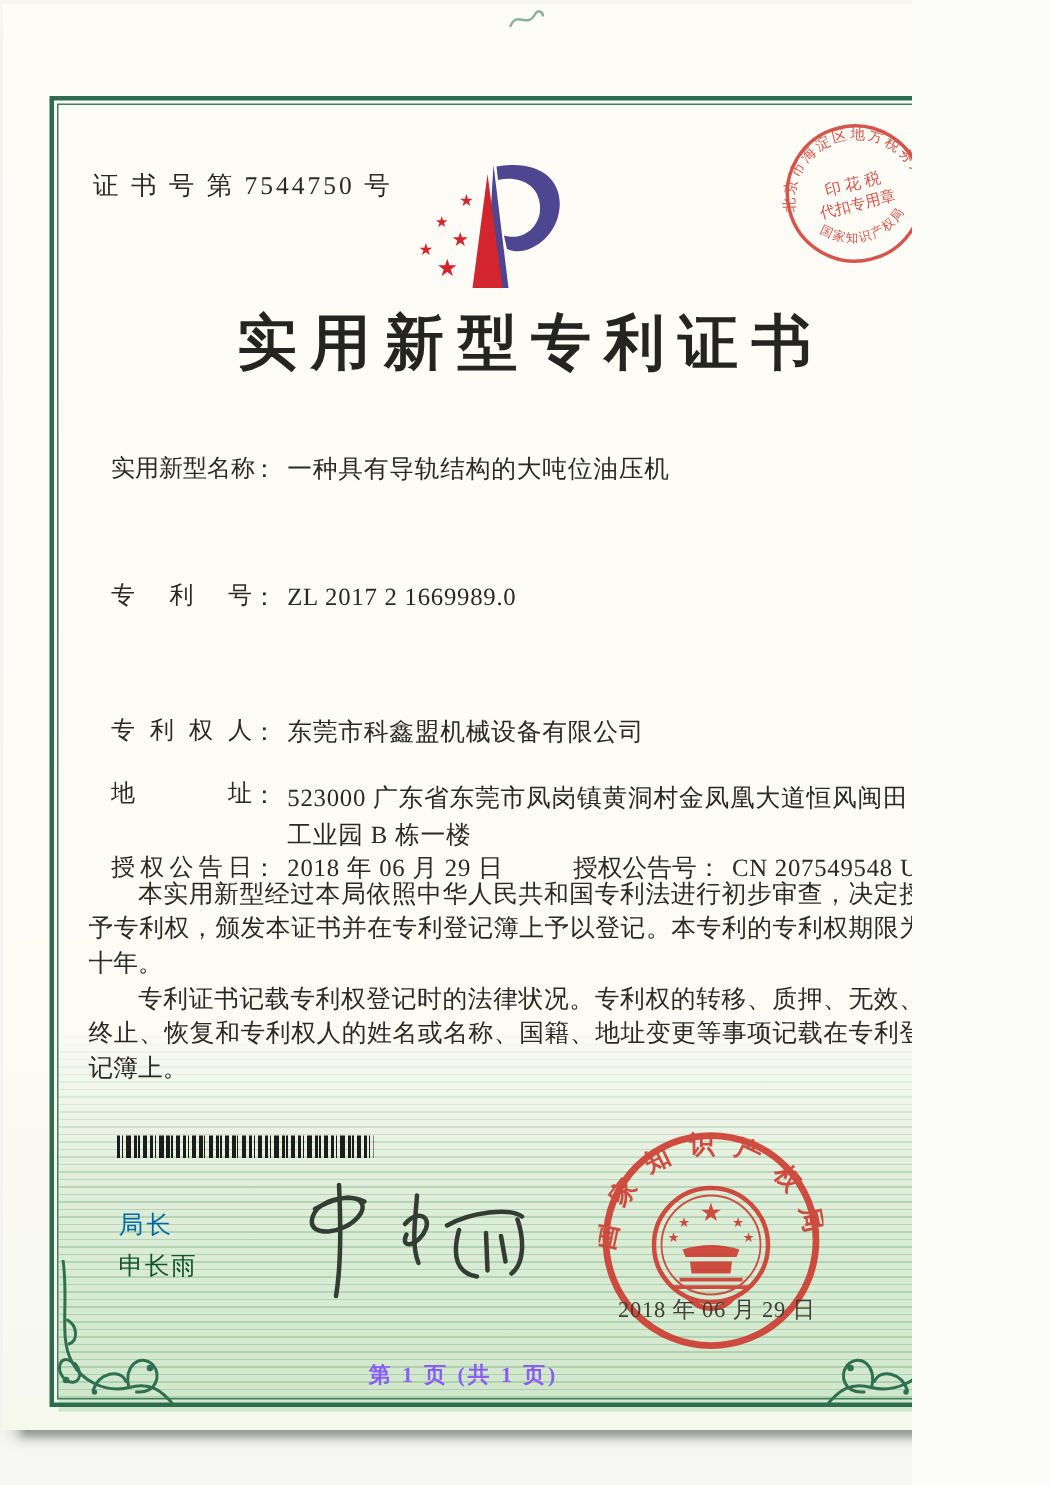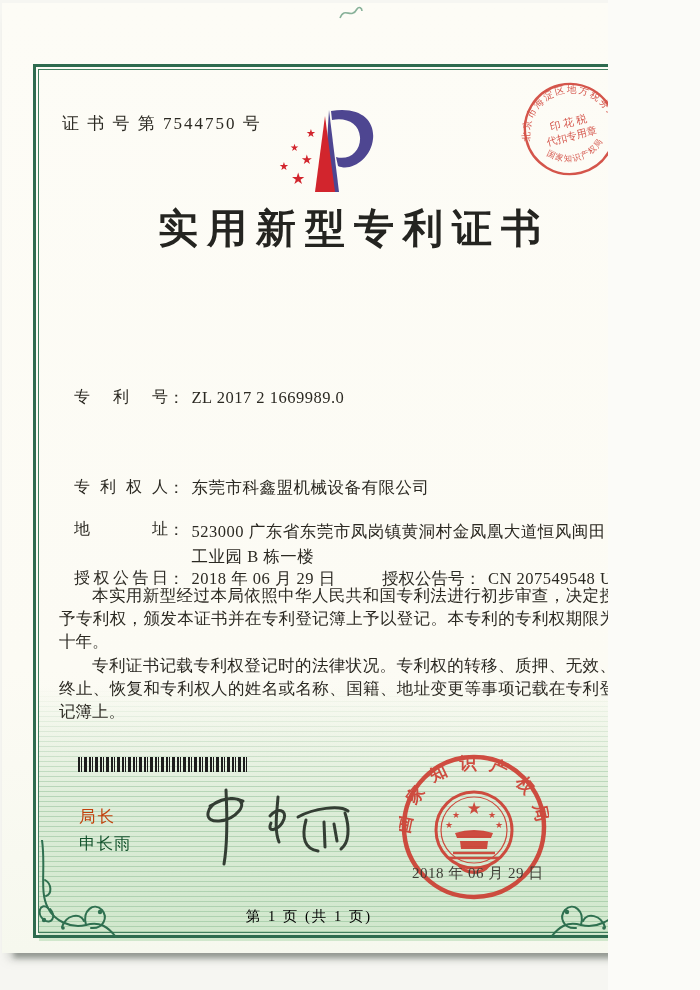--- a/index.html
+++ b/index.html
@@ -39,33 +39,33 @@
   .addr-val { display:inline-block; vertical-align:top; white-space:normal; width:460px; line-height:25px; }
   .pair2 { position:absolute; left:308px; top:0; }
 
   .body-text { position:absolute; left:59px; top:584px; width:557px; font-size:16.5px;
                line-height:23.2px; color:#2b2922; text-align:justify; }
   .body-text p { text-indent:33px; margin:0; }
 
   .barcode { position:absolute; left:78px; top:757px; width:171px; height:15px;
     background:repeating-linear-gradient(90deg,#1c1c1c 0 2px,transparent 2px 3px,#1c1c1c 3px 4px,transparent 4px 6px,#1c1c1c 6px 9px,transparent 9px 11px); }
 
-  .signer-title { position:absolute; left:79px; top:806px; font-size:16.5px; letter-spacing:2px; color:#c2410c; }
+  .signer-title { position:absolute; left:79px; top:806px; font-size:16.5px; letter-spacing:2px; color:#0369a1; }
   .signer-name  { position:absolute; left:79px; top:833px; font-size:16.5px; letter-spacing:1px; color:#14532d; }
   .signature { position:absolute; left:182px; top:786px; }
 
   .main-stamp { position:absolute; left:399px; top:752px; opacity:.85; }
   .stamp-date { position:absolute; left:412px; top:864px; font-size:15px; letter-spacing:.5px; color:#3e3e36; z-index:5; }
 
   .flourish { position:absolute; top:840px; z-index:3; }
   .flourish.fl-left { left:36px; }
   .flourish.fl-right { left:549px; transform:scaleX(-1); }
 
   .footer { position:absolute; left:33px; top:907px; width:594px; text-align:center;
-            font-size:14.5px; color:#000000; transform:translateX(-21px); letter-spacing:2px; }
+            font-size:14.5px; color:#8b5cf6; transform:translateX(-21px); letter-spacing:2px;font-weight:bold; }
 
   svg text { font-family:"Liberation Serif","DejaVu Serif",serif; }
 </style>
 </head>
 <body>
 
 <div class="page">
   <div class="paper"></div>
 
   <div class="wave-area"></div>
@@ -135,20 +135,23 @@
     </text>
     <text font-size="8.5" fill="#cc3126" letter-spacing="1">
       <textPath href="#taxBottom" startOffset="50%" text-anchor="middle">国家知识产权局</textPath>
     </text>
     <text x="50" y="47" text-anchor="middle" font-size="11" fill="#cc3126">印 花 税</text>
     <text x="50" y="61" text-anchor="middle" font-size="10.5" fill="#cc3126">代扣专用章</text>
   </svg>
 
   <div class="title">实用新型专利证书</div>
 
+  <div class="f-row r1">
+    <span class="f-label">实用新型名称</span><span class="f-colon">：</span><span class="f-val">一种具有导轨结构的大吨位油压机</span>
+  </div>
   <div class="f-row r3">
     <span class="f-label">专利号</span><span class="f-colon">：</span><span class="f-val">ZL 2017 2 1669989.0</span>
   </div>
   <div class="f-row r5">
     <span class="f-label">专利权人</span><span class="f-colon">：</span><span class="f-val">东莞市科鑫盟机械设备有限公司</span>
   </div>
   <div class="f-row r6">
     <span class="f-label">地址</span><span class="f-colon">：</span><span class="f-val addr-val"><span style="display:block">523000 广东省东莞市凤岗镇黄洞村金凤凰大道恒风闽田</span><span style="display:block">工业园 B 栋一楼</span></span>
   </div>
   <div class="f-row r7">

